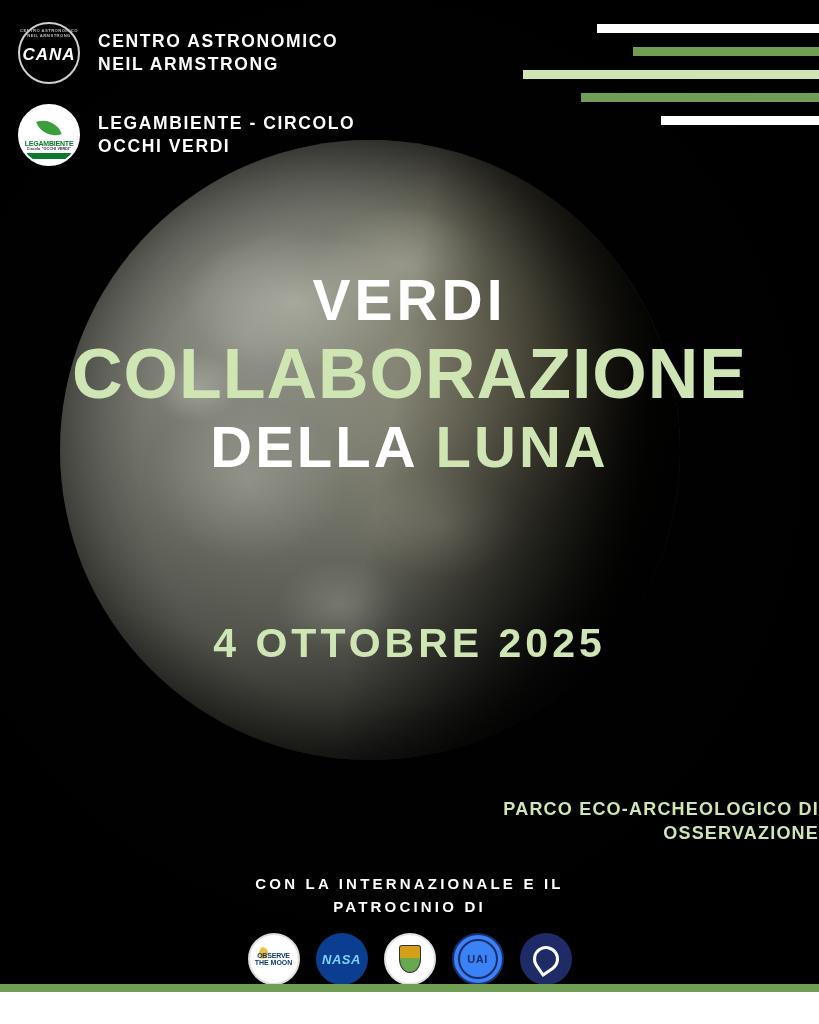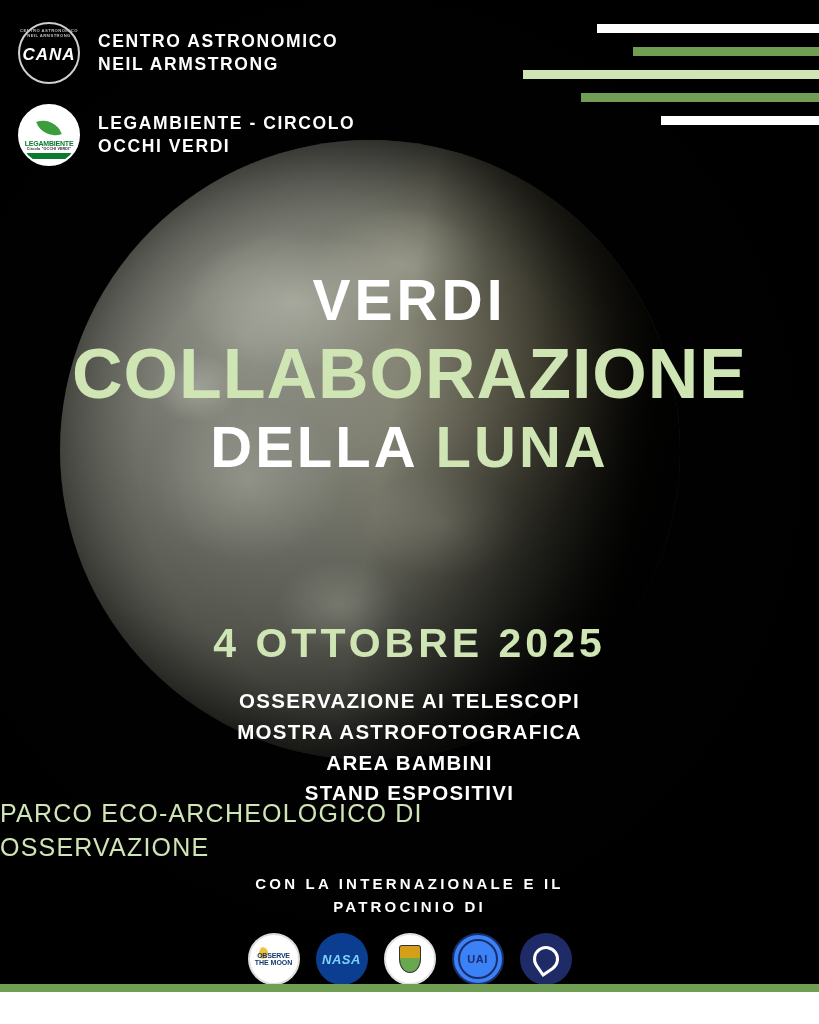--- a/index.html
+++ b/index.html
@@ -155,24 +155,24 @@
     color: #ffffff;
     font-size: 20.5px;
     font-weight: 700;
     letter-spacing: 1.3px;
     line-height: 1.5;
   }
 
   
   .venue {
     position: absolute; left: 0; right: 0; top: 797px;
-    text-align: left;
+    text-align: right;
     color: #cfe5b4;
-    font-size: 25px;
-    font-weight: 400;
+    font-size: 18px;
+    font-weight: 700;
     letter-spacing: 1.2px;
     line-height: 1.35;
   }
 
   
   .collab {
     position: absolute; left: 0; right: 0; top: 872px;
     text-align: center;
     color: #ffffff;
     font-size: 15px;
@@ -280,26 +280,20 @@
     <div class="t-notte">VERDI</div>
     <div class="t-intern">COLLABORAZIONE</div>
     <div class="t-della-luna">
       <span class="t-della">DELLA</span>
       <span class="t-luna">LUNA</span>
     </div>
   </div>
 
   <div class="date">4 OTTOBRE 2025</div>
 
-  <div class="activities">
-    <div>OSSERVAZIONE AI TELESCOPI</div>
-    <div>MOSTRA ASTROFOTOGRAFICA</div>
-    <div>AREA BAMBINI</div>
-    <div>STAND ESPOSITIVI</div>
-  </div>
 
   <div class="venue">
     <div>PARCO ECO-ARCHEOLOGICO DI</div>
     <div>OSSERVAZIONE</div>
   </div>
 
   <div class="collab">
     <div>CON LA INTERNAZIONALE E IL</div>
     <div>PATROCINIO DI</div>
   </div>

